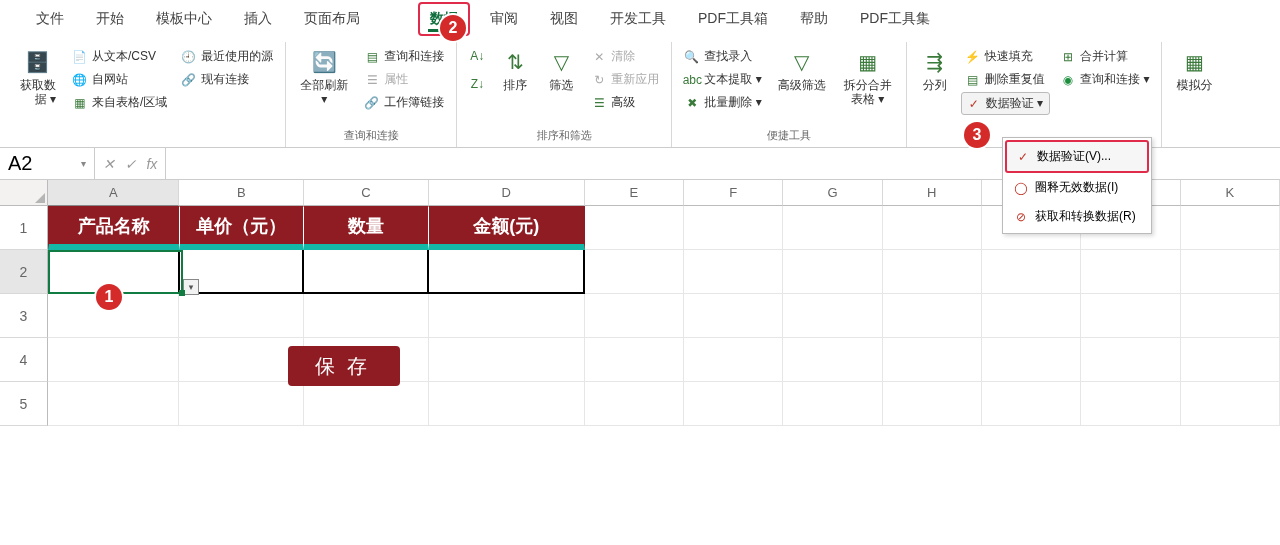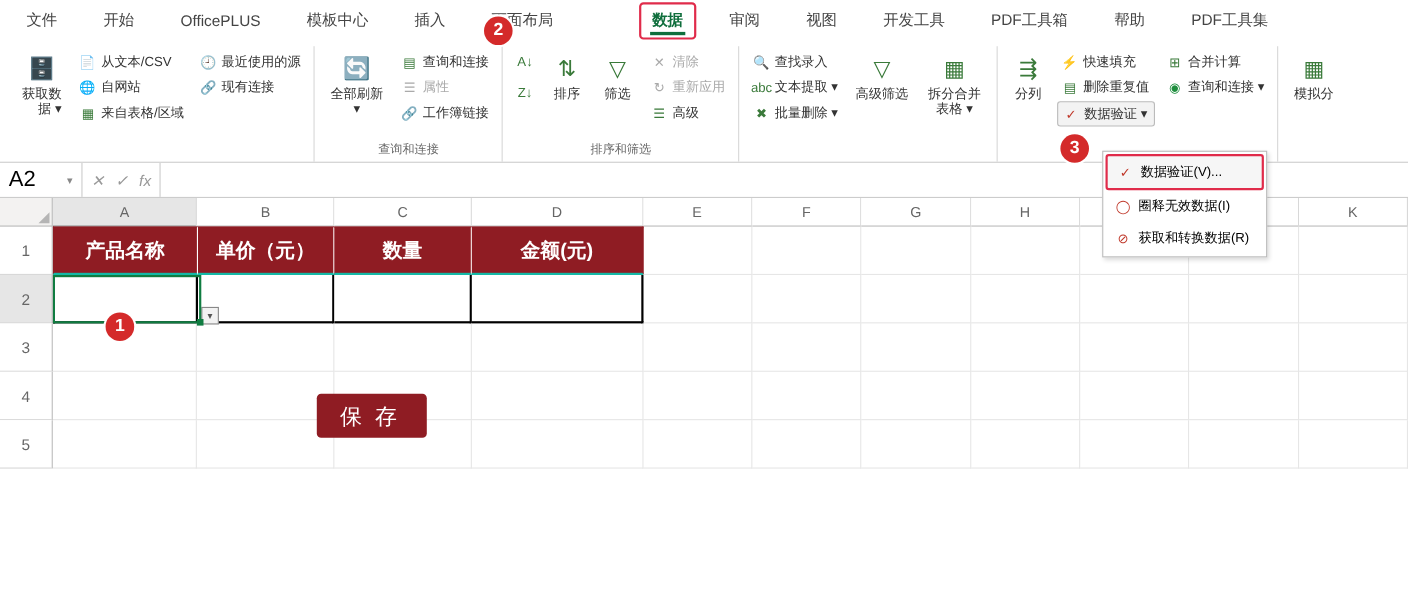--- a/index.html
+++ b/index.html
@@ -13,22 +13,22 @@
     overflow: hidden;
     position: relative;
     border-radius: 18px;
   }
 
   
   .tabs {
     display: flex;
     align-items: center;
     height: 38px;
-    padding: 0 12px;
-    gap: 18px;
+    padding: 0 24px;
+    gap: 8px;
     border-bottom: none;
   }
   .tab {
     padding: 8px 12px;
     font-size: 14px;
     color: #444;
     cursor: pointer;
     position: relative;
   }
   .tab.active {
@@ -162,21 +162,21 @@
   }
 
   
   .fbar {
     display: flex;
     align-items: center;
     height: 32px;
     border-bottom: 1px solid #ccc;
   }
   .namebox {
-    width: 75px;
+    width: 95px;
     height: 100%;
     border-right: 1px solid #ccc;
     display: flex;
     align-items: center;
     padding: 0 8px;
     font-size: 20px;
     font-weight: 400;
     justify-content: space-between;
   }
   .namebox .dd { font-size: 10px; color: #888; }
@@ -265,21 +265,21 @@
     font-size: 16px;
     position: relative;
   }
   
   .thdr {
     background: #8f1c23;
     color: #fff;
     font-weight: bold;
     font-size: 18px;
     border-right: 1px solid #fff;
-    border-bottom: 2px solid #14b8a6;
+    border-bottom: 6px solid #14b8a6;
     border-top: 1px solid #8f1c23;
   }
   .thdr:first-child{ border-left:1px solid #8f1c23;}
   .tcell {
     border-left: 2px solid #000;
     border-right: 2px solid #000;
     border-bottom: 2px solid #000;
     background: #fff;
   }
   .tcell + .tcell { border-left: none; }
@@ -313,22 +313,22 @@
     font-size: 9px;
     display: flex; align-items:center; justify-content:center;
     z-index: 4;
     color:#555;
   }
 
   
   .save-btn {
     position: absolute;
     left: 240px;
-    top: 152px;
-    width: 100px;
+    top: 140px;
+    width: 112px;
     height: 40px;
     background: #8f1c23;
     color: #fff;
     font-size: 20px;
     letter-spacing: 12px;
     display: flex;
     align-items: center;
     justify-content: center;
     border-radius: 4px;
     cursor: pointer;
@@ -355,21 +355,20 @@
 
   .colA{width:135px;} .colB{width:128px;} .colC{width:128px;} .colD{width:160px;}
   .colE,.colF,.colG,.colH,.colI,.colJ,.colK{width:102px;}
 </style>
 </head>
 <body>
 
 <div class="tabs">
   <div class="tab">文件</div>
   <div class="tab">开始</div>
-  <div class="tab">OfficePLUS</div>
   <div class="tab">模板中心</div>
   <div class="tab">插入</div>
   <div class="tab">页面布局</div>
   <div style="width:30px"></div>
   <div class="tab active">数据</div>
   <div class="tab">审阅</div>
   <div class="tab">视图</div>
   <div class="tab">开发工具</div>
   <div class="tab">PDF工具箱</div>
   <div class="tab">帮助</div>
@@ -492,20 +491,21 @@
       <div class="rbig">
         <span class="ic">▽</span>
         <span class="cap">高级筛选</span>
       </div>
       <div class="rbig">
         <span class="ic">▦</span>
         <span class="cap" style="white-space:pre-line;">拆分合并
 表格 ▾</span>
       </div>
     </div>
+    <div class="glabel">便捷工具</div>
   </div>
 
   <div class="rgroup">
     <div class="rrow" style="flex:1; align-items:flex-start; padding-top:4px;">
       <div class="rbig">
         <span class="ic">⇶</span>
         <span class="cap">分列</span>
       </div>
       <div class="rcol">
         <div class="rbtn">

